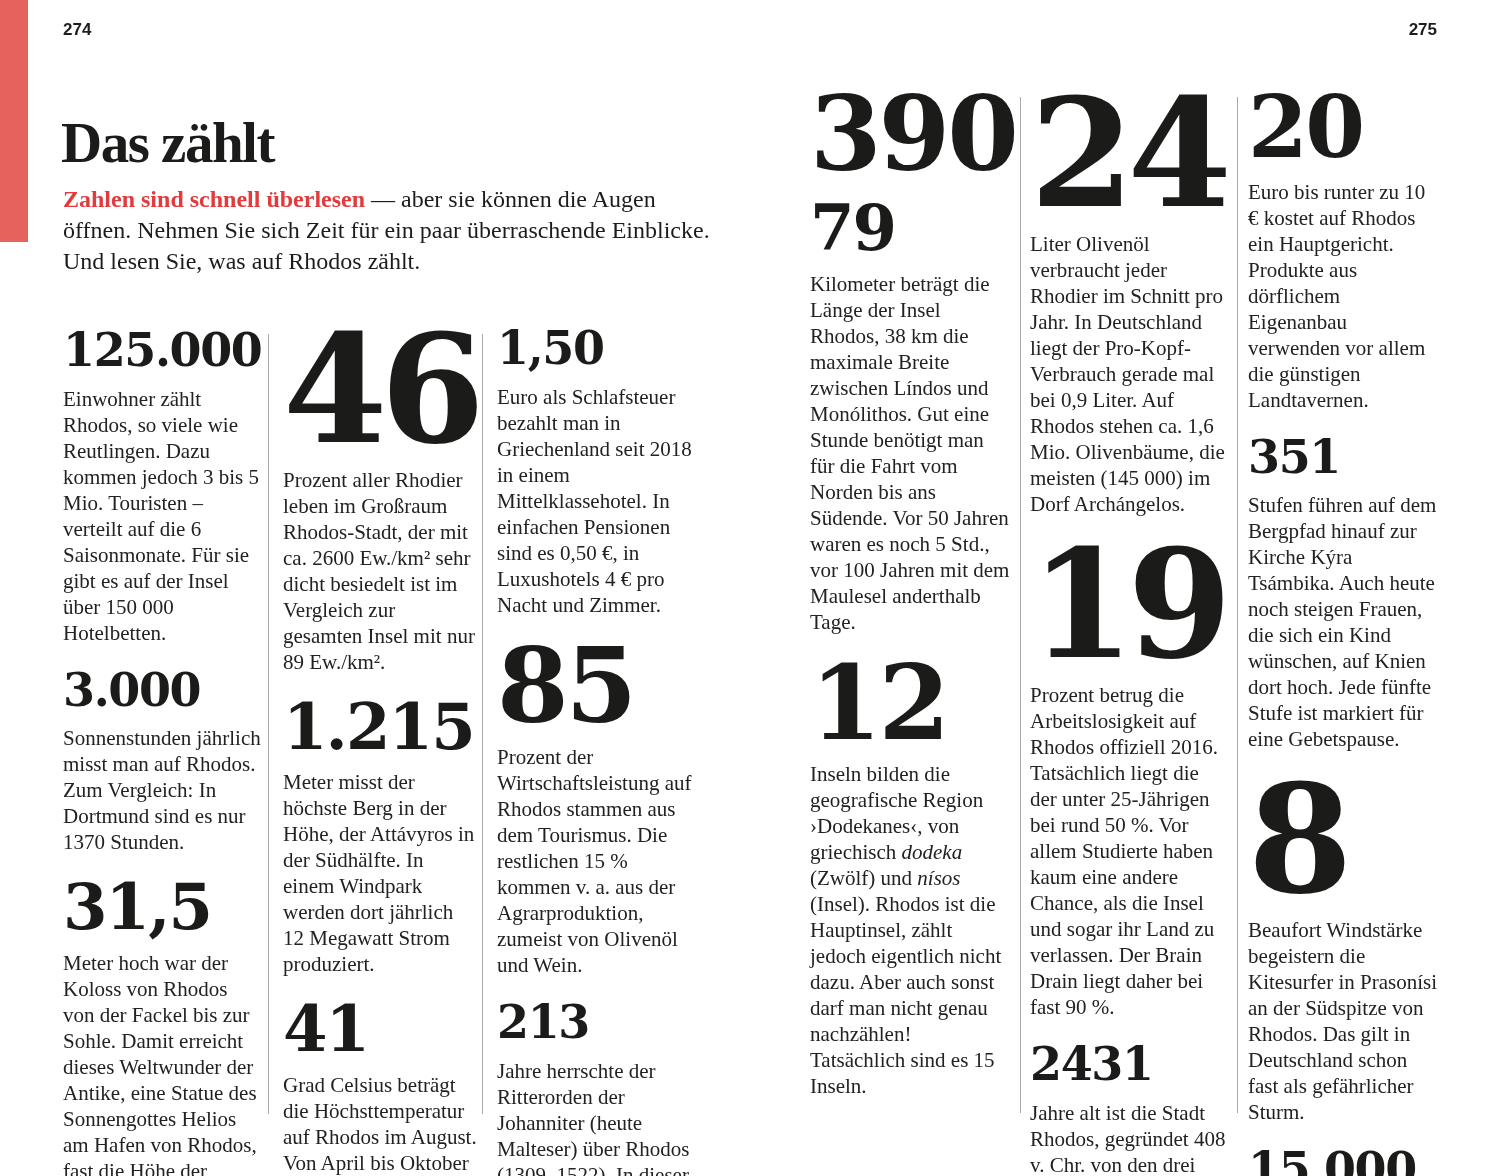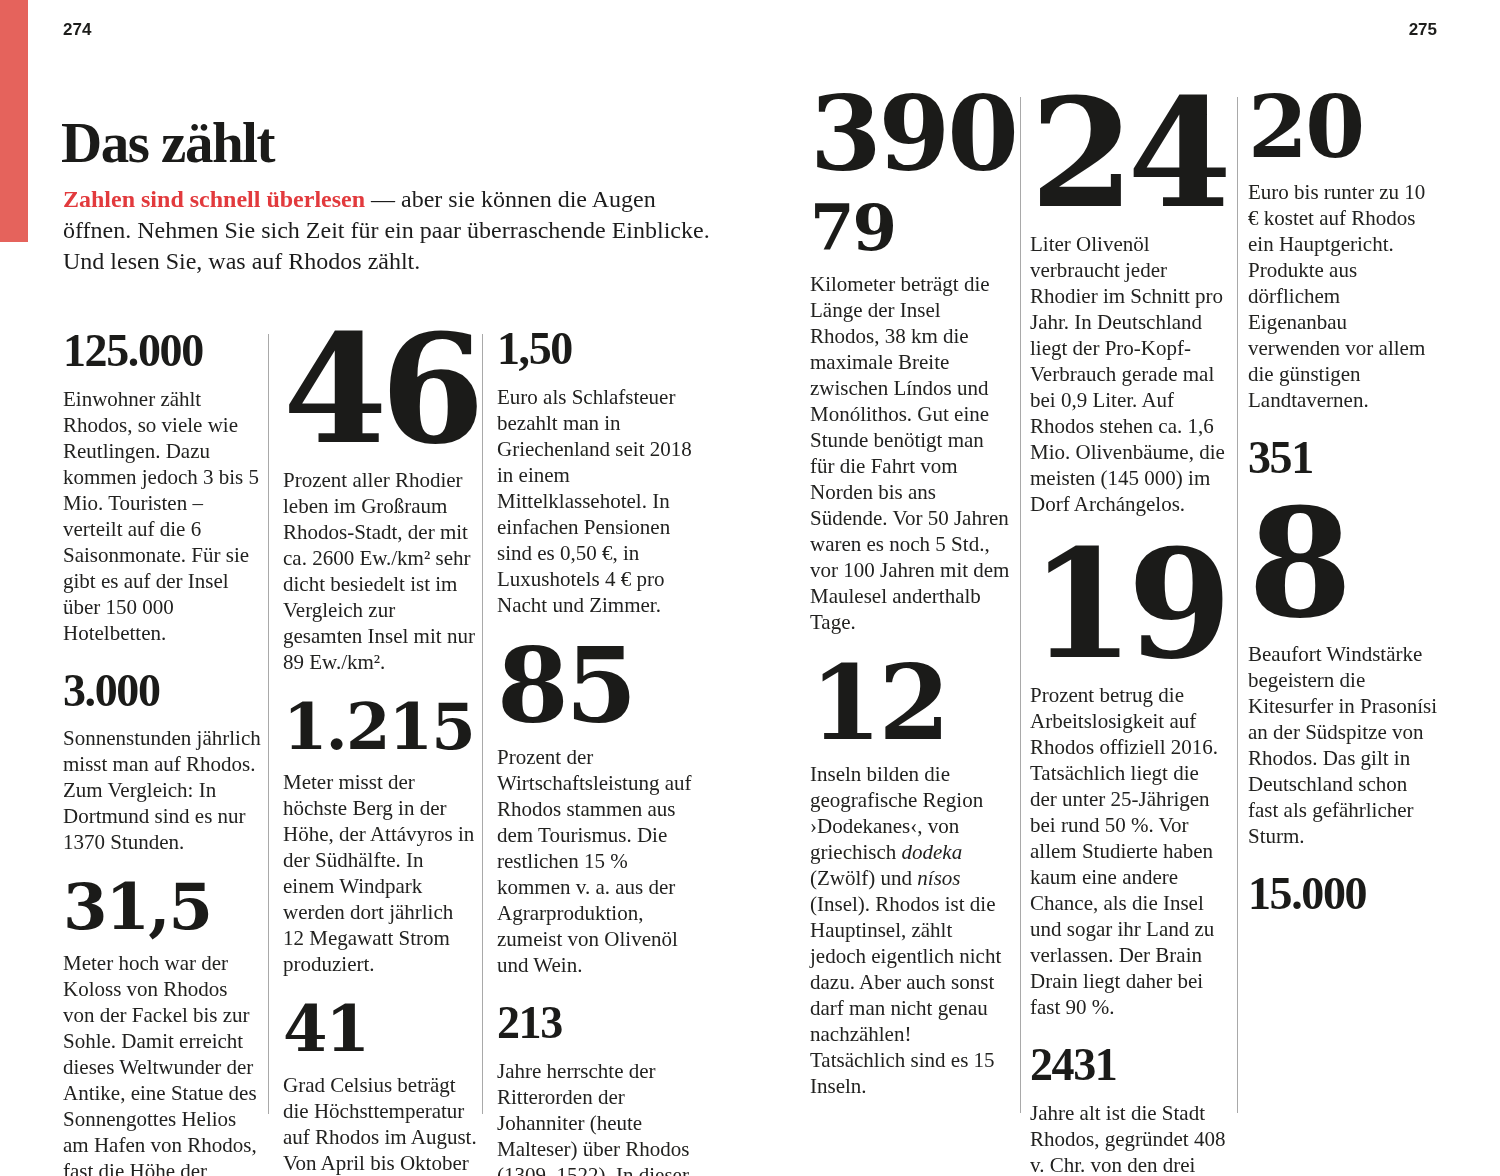--- a/index.html
+++ b/index.html
@@ -43,21 +43,21 @@
   #div-l1{left:268px;top:334px;height:780px;}
   #div-l2{left:482px;top:334px;height:780px;}
   #div-r1{left:1020px;top:97px;height:1016px;}
   #div-r2{left:1237px;top:97px;height:1016px;}
   .stat{margin:0 0 26px 0;}
   .num{
     font-family:"DejaVu Serif", serif;
     font-weight:bold;color:#1b1b19;
     line-height:0.82;letter-spacing:-0.03em;
   }
-  .num-s{font-size:46px;font-family:Liberation Serif, serif;}
+  .num-s{font-size:46px;}
   .num-m{font-size:64px;}
   .num-ml{font-size:86px;}
   .num-l{font-size:103px;}
   .num-xl{font-size:150px;letter-spacing:-0.045em;}
   .stat-text{
     margin:16px 0 0 0;
     font-size:21px;line-height:26px;color:#222220;
   }
   .stat-text i{font-style:italic;}
 </style>
@@ -154,20 +154,21 @@
     </div>
   </div>
 
   <div class="col" id="r-col3">
     <div class="stat">
       <div class="num num-ml">20</div>
       <p class="stat-text">Euro bis runter zu 10 € kostet auf Rhodos ein Hauptgericht. Produkte aus dörflichem Eigenanbau verwenden vor allem die günstigen Landtavernen.</p>
     </div>
     <div class="stat">
       <div class="num num-s">351</div>
+      <p class="stat-text">Stufen führen auf dem Bergpfad hinauf zur Kirche Kýra Tsámbika. Auch heute noch steigen Frauen, die sich ein Kind wünschen, auf Knien dort hoch. Jede fünfte Stufe ist markiert für eine Gebetspause.</p>
     </div>
     <div class="stat">
       <div class="num num-xl">8</div>
       <p class="stat-text">Beaufort Windstärke begeistern die Kitesurfer in Prasonísi an der Südspitze von Rhodos. Das gilt in Deutschland schon fast als gefährlicher Sturm.</p>
     </div>
     <div class="stat">
       <div class="num num-s">15.000</div>
 
     </div>
   </div>

